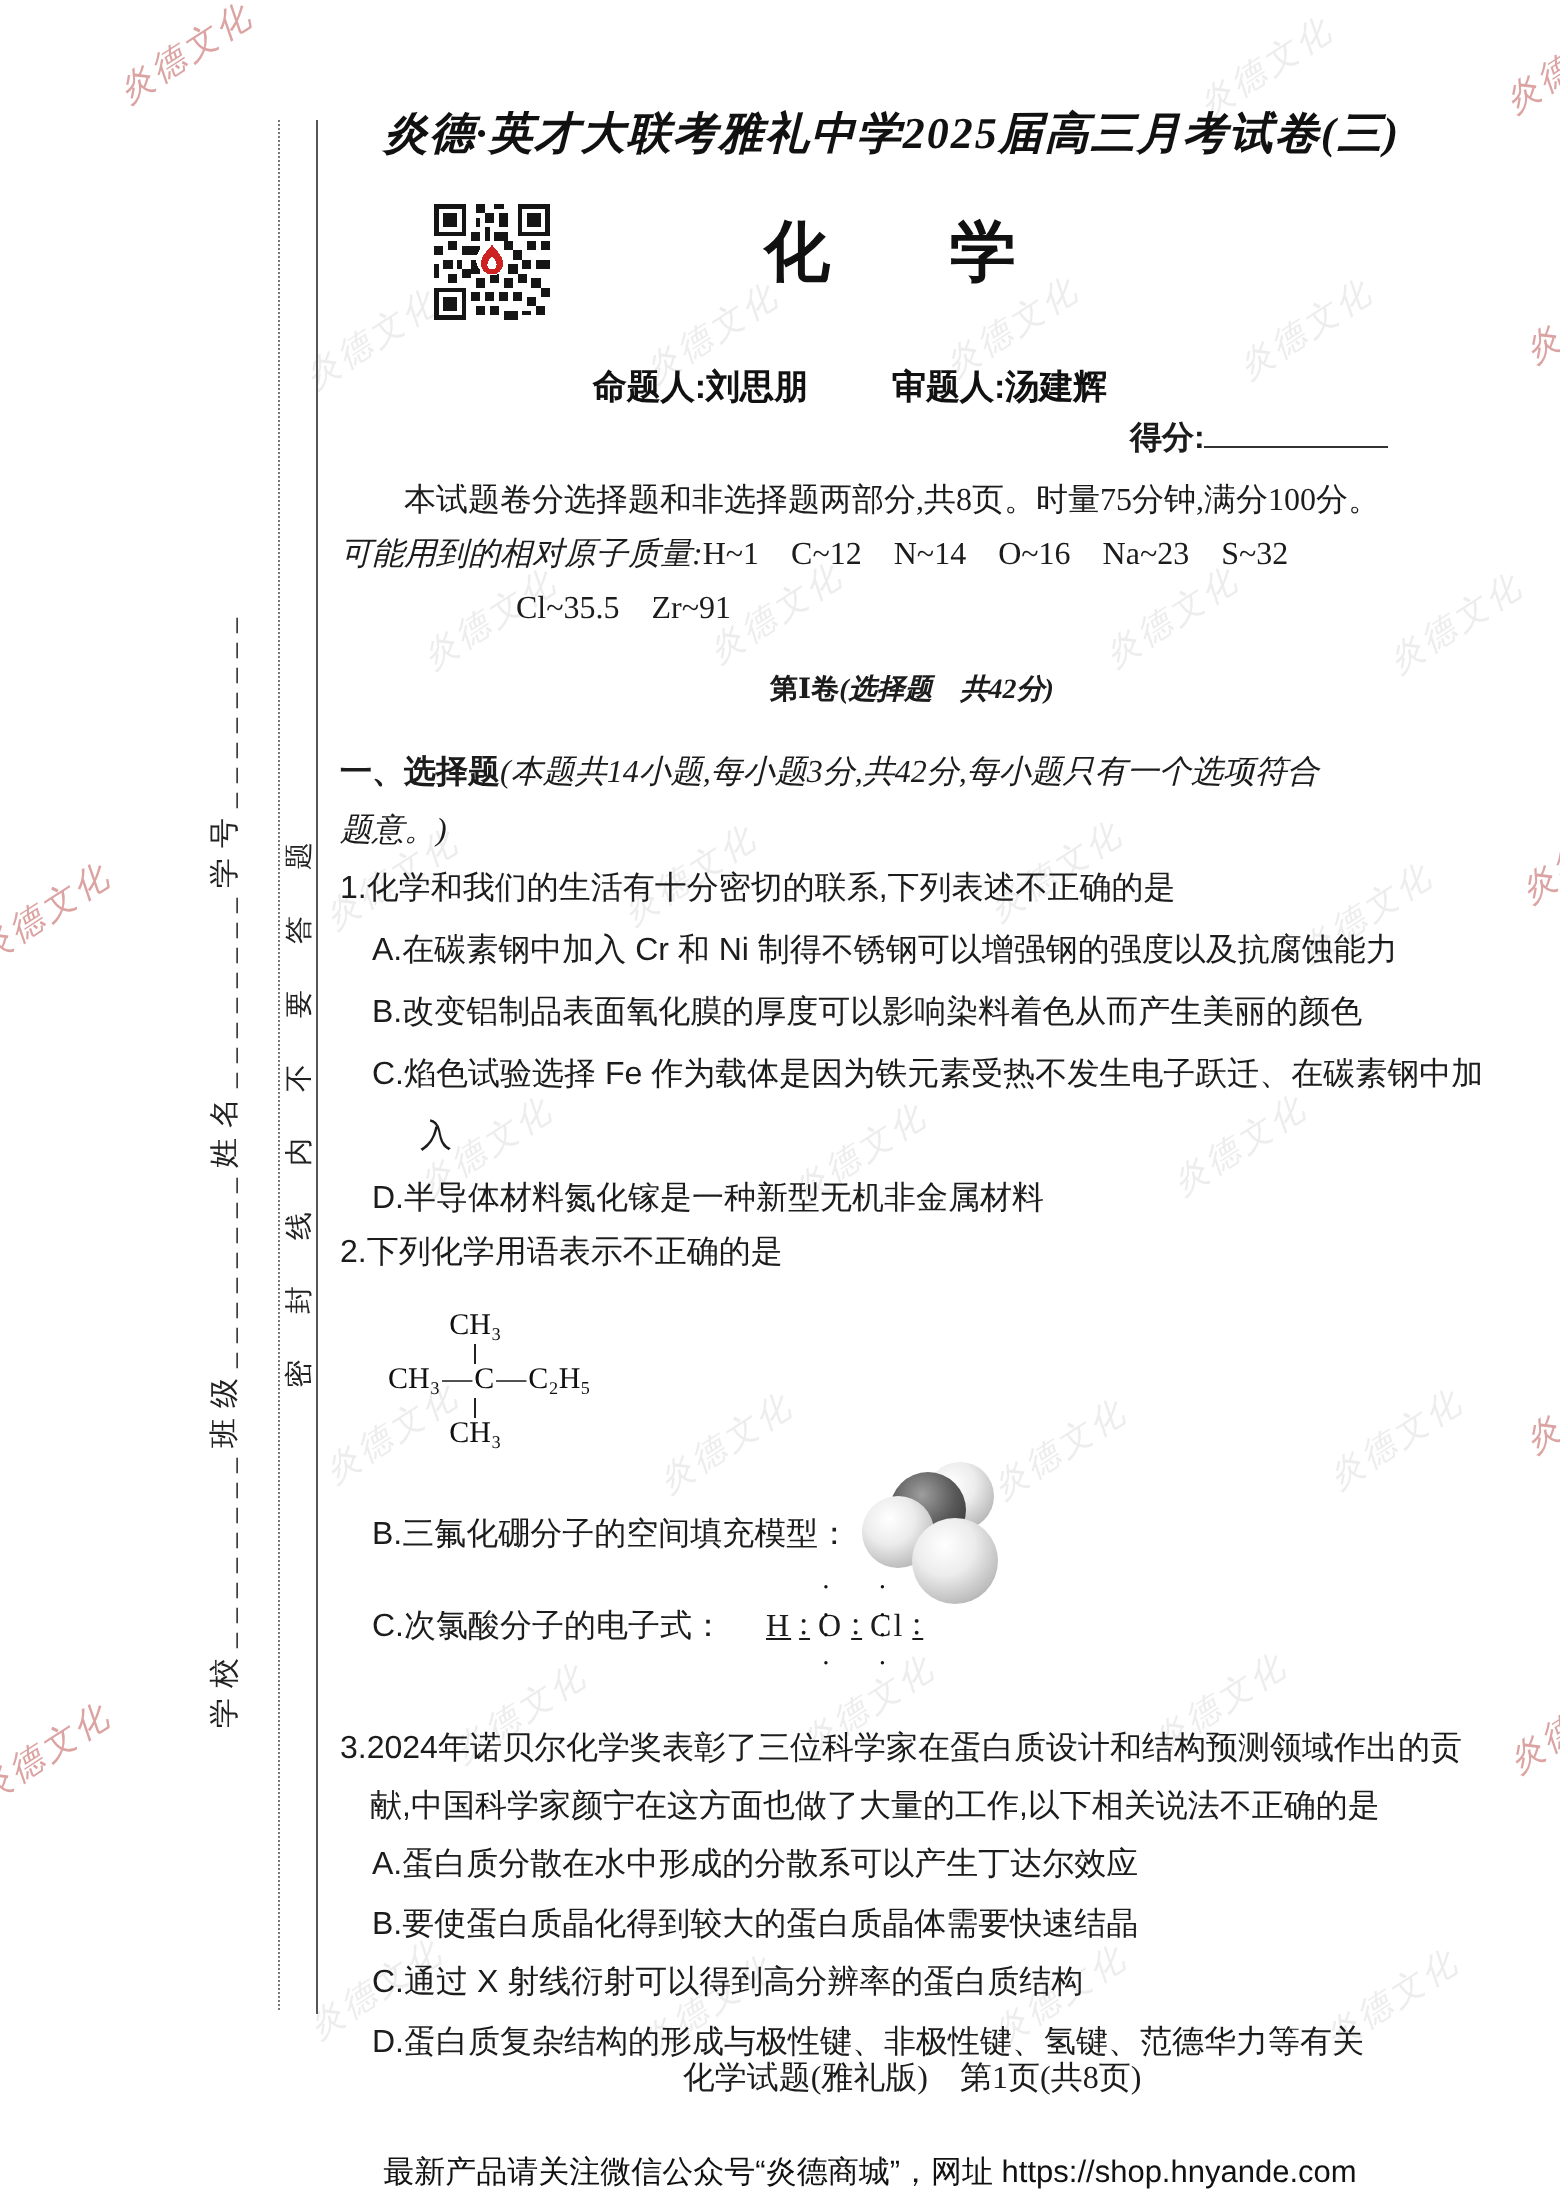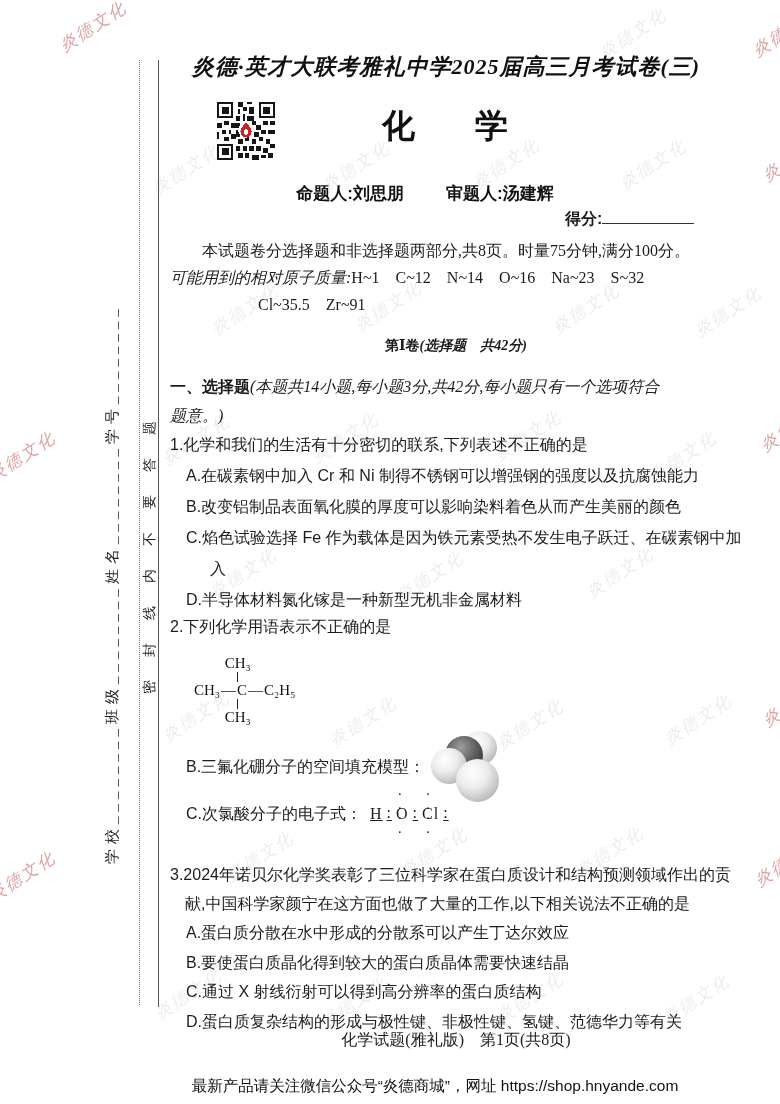--- a/index.html
+++ b/index.html
@@ -58,21 +58,21 @@
   
   .sfm{position:relative;width:80px;height:72px;margin-left:6px;}
   .sphere{position:absolute;border-radius:50%;}
   .light{background:radial-gradient(circle at 38% 32%, #ffffff 0%, #ececec 38%, #bdbdbd 74%, #8d8d8d 100%);}
   .dark{background:radial-gradient(circle at 42% 30%, #9e9e9e 0%, #595959 48%, #2c2c2c 95%);}
   .sp-tr{left:32px;top:0;width:34px;height:34px;z-index:1;}
   .sp-c{left:14px;top:5px;width:38px;height:38px;z-index:2;}
   .sp-l{left:0;top:17px;width:36px;height:36px;z-index:3;}
   .sp-b{left:25px;top:28px;width:43px;height:43px;z-index:4;}
   
-  .edf{font-family:"Liberation Serif",serif;letter-spacing:1px;margin-left:8px;text-decoration:underline;}
+  .edf{font-family:"Liberation Serif",serif;letter-spacing:1px;margin-left:21px;text-decoration:underline;}
   .edf .colon{padding:0 4px;position:relative;top:-1px;}
   .dotted-atom{position:relative;display:inline-block;}
   .dotted-atom::before,.dotted-atom::after{content:"\00B7\2009\00B7";position:absolute;left:50%;
       transform:translateX(-50%);font-size:14px;line-height:1;color:#111;}
   .dotted-atom::before{top:-10px;}
   .dotted-atom::after{bottom:-10px;}
   
   #page-footer{top:1028px;text-align:center;font-size:16px;line-height:24px;}
   .promo{position:absolute;left:128px;top:1076px;width:614px;text-align:center;z-index:2;
       font-family:"Liberation Sans","DejaVu Sans",sans-serif;font-size:15.5px;color:#111;}

